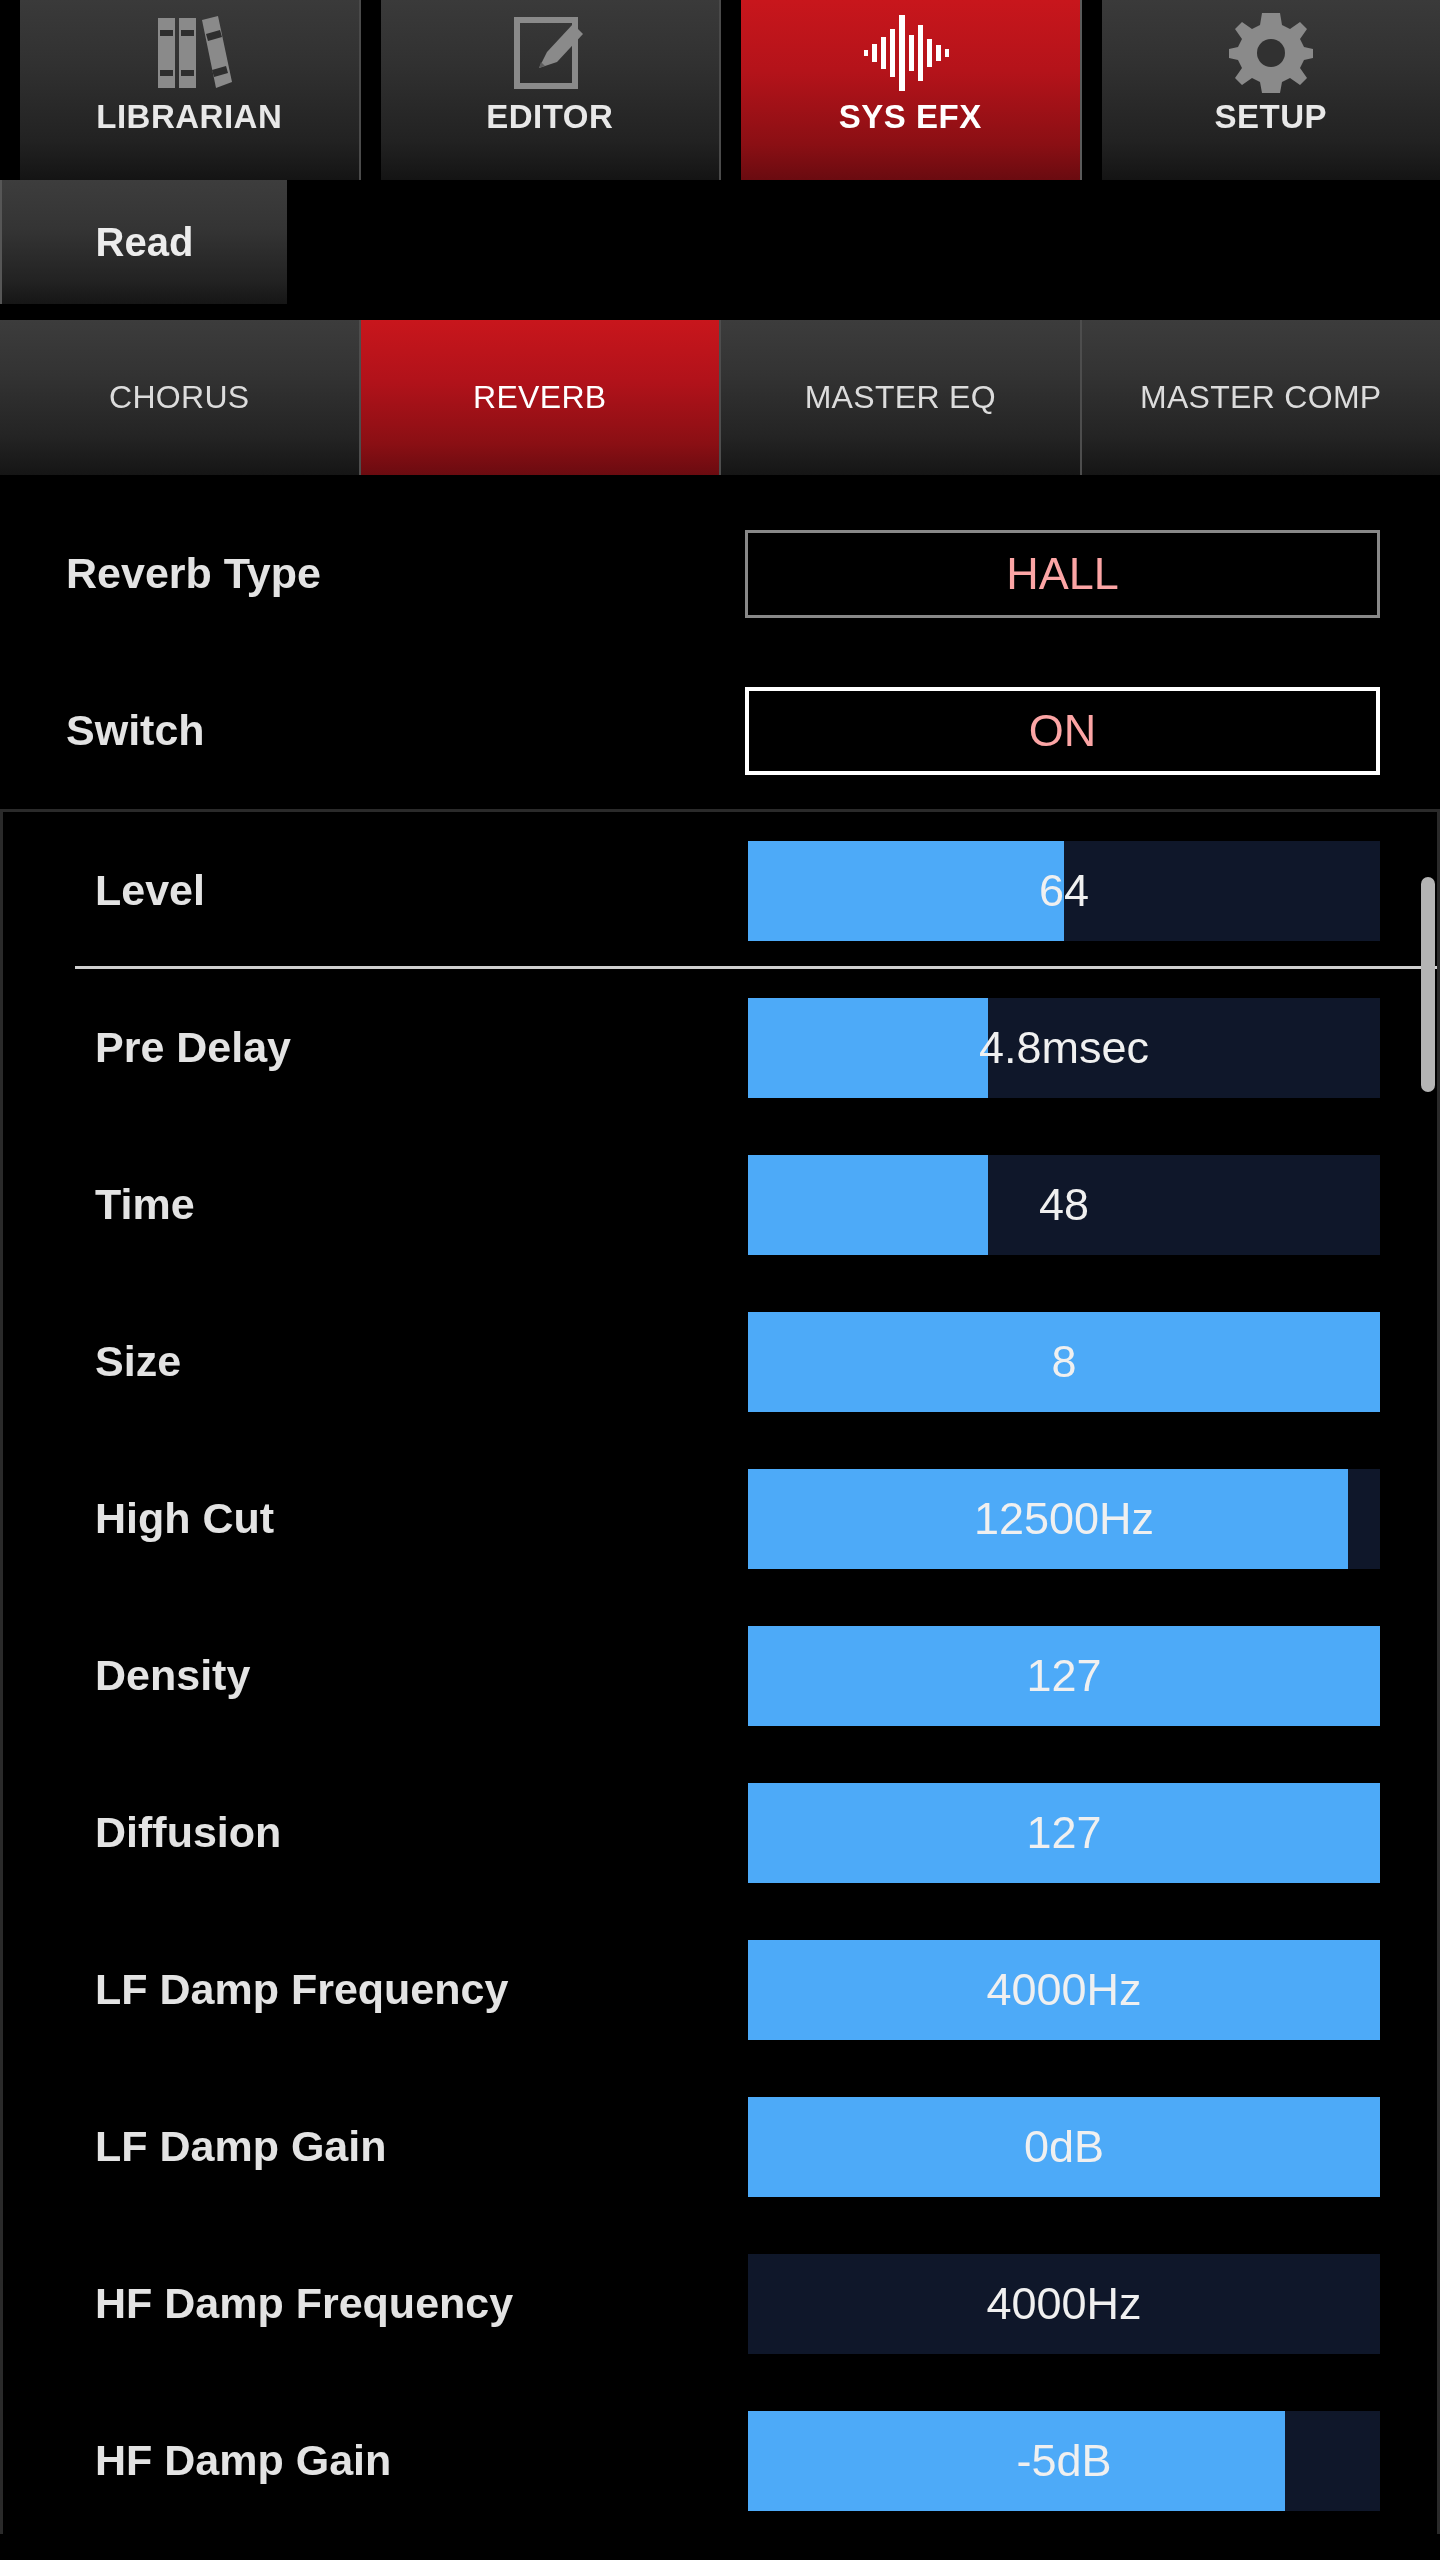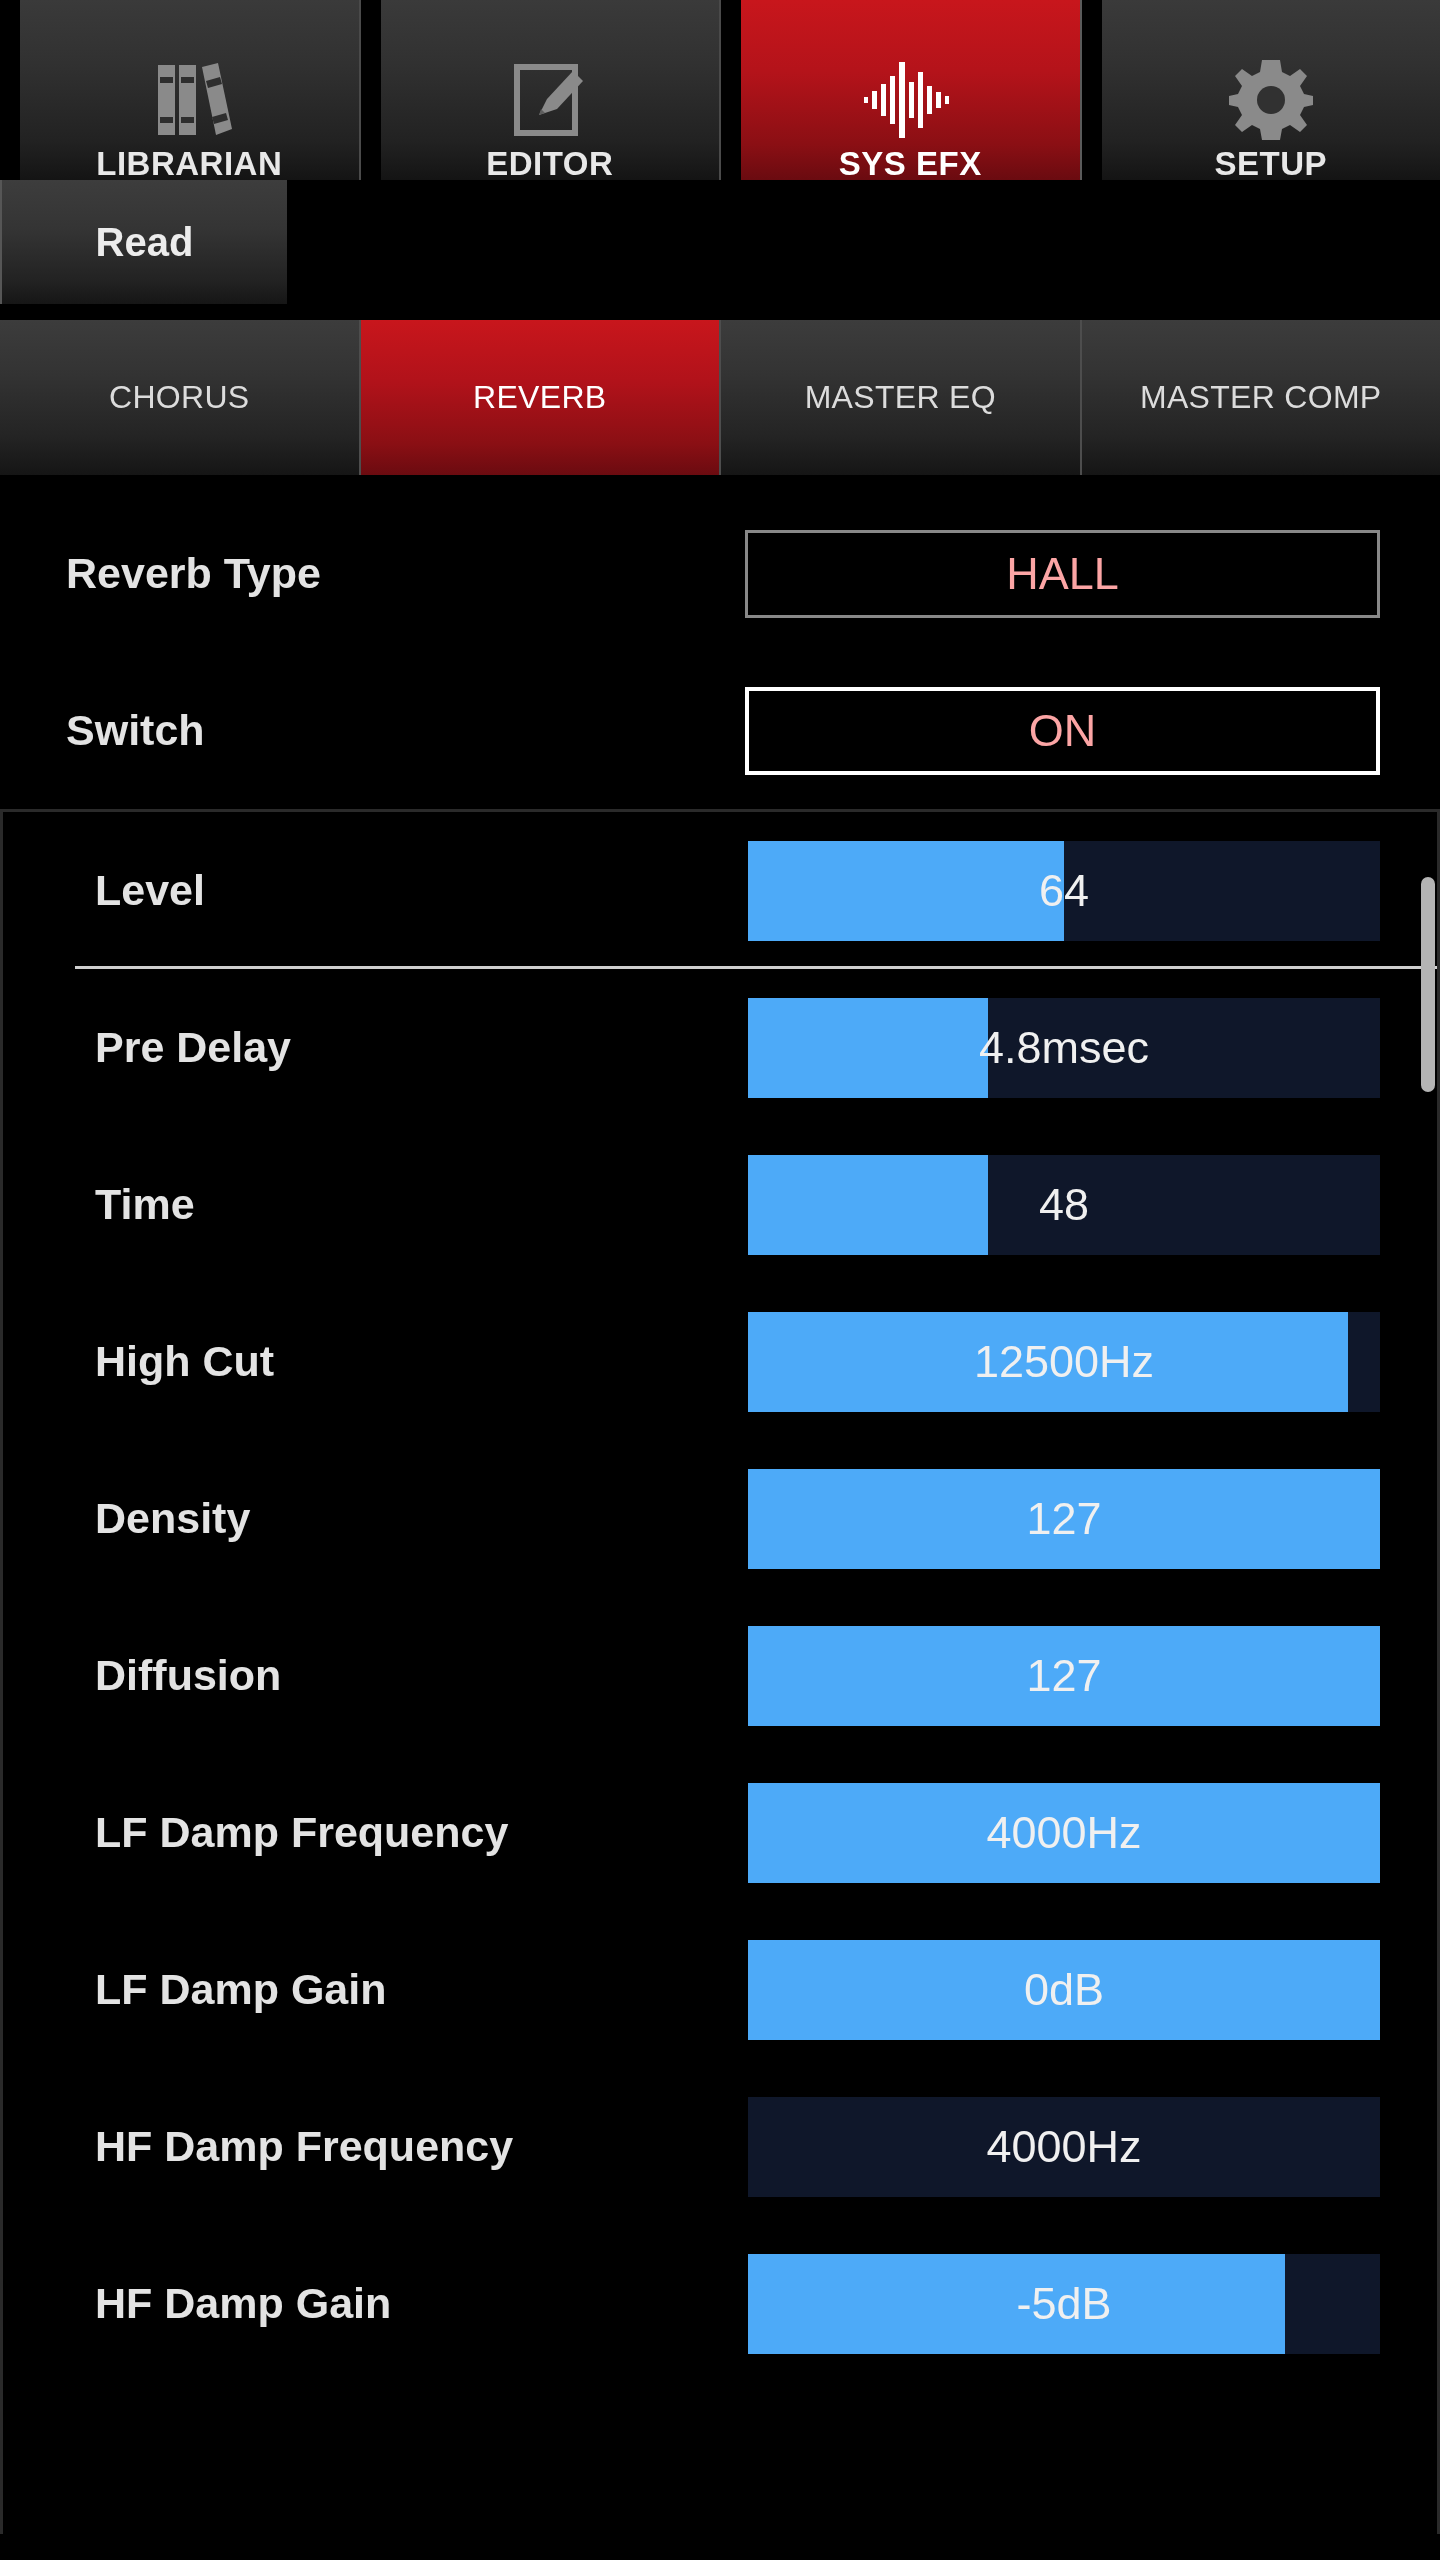--- a/index.html
+++ b/index.html
@@ -9,21 +9,21 @@
     font-family:"Liberation Sans", sans-serif;
     overflow:hidden;
   }
   #app { position:relative; width:1440px; height:2560px; background:#000; }
 
   
   .topnav { display:flex; width:1440px; height:180px; }
   .topnav-item {
     flex:1 1 0; position:relative;
     display:flex; flex-direction:column;
-    align-items:center; justify-content:flex-end;
+    align-items:center; justify-content:flex-start;
     background:linear-gradient(#3a3a3a 0%, #313131 35%, #222 78%, #141414 100%);
     border-right:2px solid #4a4a4a;
     margin-left:20px;
   }
   .topnav-item:last-child { border-right:none; }
   .topnav-item.active {
     background:linear-gradient(#c8161c 0%, #b4131a 40%, #8b0f14 80%, #6a0b10 100%);
     border-right:2px solid #5a5a5a;
   }
   .topnav-icon { height:100px; display:flex; align-items:center; justify-content:center; padding-top:6px; }
@@ -216,20 +216,27 @@
           </div>
         </div>
         <div class="srow">
           <div class="srow-label">Time</div>
           <div class="slider">
             <div class="slider-fill" style="width: 38%; background: rgb(77, 170, 248);"></div>
             <div class="slider-val">48</div>
           </div>
         </div>
         <div class="srow">
+          <div class="srow-label">Size</div>
+          <div class="slider">
+            <div class="slider-fill" style="width: 100%; background: rgb(77, 170, 248);"></div>
+            <div class="slider-val">8</div>
+          </div>
+        </div>
+        <div class="srow">
           <div class="srow-label">High Cut</div>
           <div class="slider">
             <div class="slider-fill" style="width: 95%; background: rgb(77, 170, 248);"></div>
             <div class="slider-val">12500Hz</div>
           </div>
         </div>
         <div class="srow">
           <div class="srow-label">Density</div>
           <div class="slider">
             <div class="slider-fill" style="width: 100%; background: rgb(77, 170, 248);"></div>

